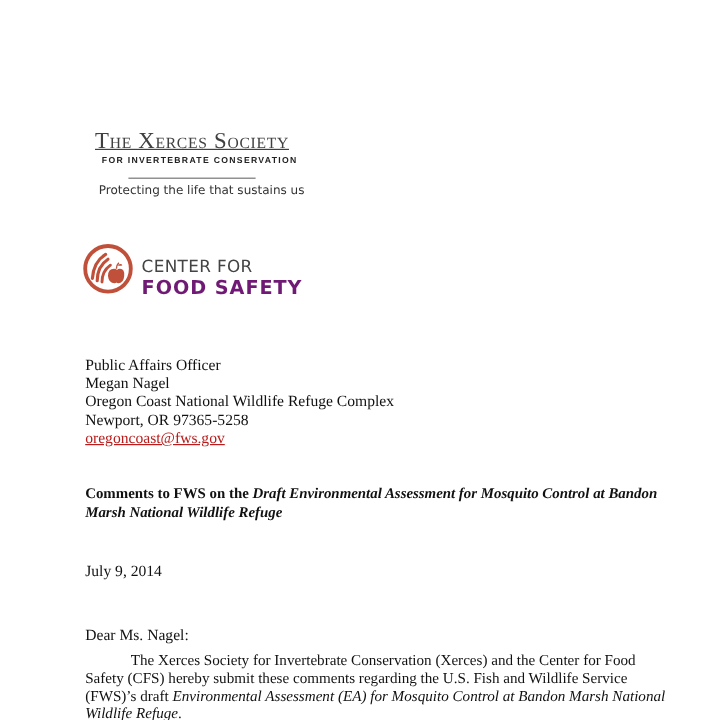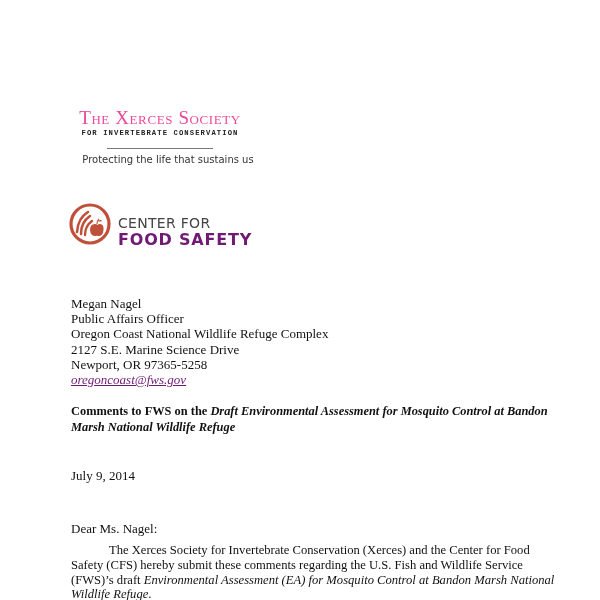--- a/index.html
+++ b/index.html
@@ -9,48 +9,48 @@
     position: relative;
     font-family: "Liberation Serif", "DejaVu Serif", serif;
     color: #111111;
   }
   .abs { position: absolute; }
 
   
   .xerces { left: 72px; top: 108px; width: 176px; text-align: center; }
   .xerces-name {
     font-family: "Liberation Serif", serif;
-    font-size: 19px; letter-spacing: 0.6px; color: #ec4899;
-    font-variant: small-caps; line-height: 20px; white-space: nowrap;
+    font-size: 19px; letter-spacing: 0.6px; color: #404040;
+    font-variant: small-caps; line-height: 20px; white-space: nowrap; text-decoration: underline;
   }
   .xerces-sub {
-    font-family: Liberation Mono, monospace;
+    font-family: Liberation Sans, sans-serif;
     font-size: 7.2px; letter-spacing: 1.1px; font-weight: bold; color: #222;
-    text-transform: uppercase; line-height: 9px; margin-top: 1px; white-space: nowrap;
+    text-transform: uppercase; line-height: 9px; margin-top: 1px; white-space: nowrap; text-align: right;
   }
   .xerces-rule {
     width: 106px; height: 1px; background: #777; margin: 10px auto 0 auto;
   }
   .xerces-tag {
     font-family: "DejaVu Sans", sans-serif;
     font-size: 10px; color: #333; margin-top: 5px; white-space: nowrap;
     position: relative; left: 8px;
   }
 
   
   .cfs { left: 68px; top: 203px; height: 42px; display: flex; align-items: center; }
   .cfs-icon { width: 44px; height: 44px; }
   .cfs-text { margin-left: 6px; font-family: "DejaVu Sans", sans-serif; color: #444; margin-top: 16px; }
   .cfs-line1 { font-size: 14px; letter-spacing: 0.3px; line-height: 15px; }
   .cfs-line2 { font-size: 16px; font-weight: bold; letter-spacing: 0.8px; line-height: 18px; color: #701a75; }
 
   
   .addr { left: 71px; top: 296px; font-size: 13px; line-height: 15.2px; }
   .addr div { white-space: nowrap; }
-  .addr a { color: #701a75; text-decoration: underline; font-style: italic; }
+  .addr a { color: #b91c1c; text-decoration: underline; }
 
   .subject { left: 71px; top: 404px; width: 500px; font-size: 12.4px; font-weight: bold; line-height: 15.5px; }
   .subject i { font-style: italic; }
 
   .date { left: 71px; top: 468px; font-size: 13px; }
   .salutation { left: 71px; top: 521px; font-size: 13px; }
 
   .para { left: 71px; top: 543px; width: 485px; font-size: 12.6px; line-height: 14.8px; text-indent: 38px; }
   .para i { }
 </style>
@@ -74,24 +74,23 @@
     <path d="M29 22 Q29 19 31 17" fill="none" stroke="#c0503a" stroke-width="1.2"></path>
     <path d="M30 19 Q33 17 34 19 Q32 20 30 19 Z" fill="#c0503a"></path>
   </svg>
   <div class="cfs-text">
     <div class="cfs-line1">CENTER FOR</div>
     <div class="cfs-line2">FOOD SAFETY</div>
   </div>
 </div>
 
 <div class="abs addr">
+  <div>Public Affairs Officer</div>
   <div>Megan Nagel</div>
-  <div>Public Affairs Officer</div>
   <div>Oregon Coast National Wildlife Refuge Complex</div>
-  <div>2127 S.E. Marine Science Drive</div>
   <div>Newport, OR 97365-5258</div>
   <div><a title="oregoncoast@fws.gov">oregoncoast@fws.gov</a></div>
 </div>
 
 <div class="abs subject">
   <span>Comments to FWS on the </span><i>Draft Environmental Assessment for Mosquito Control at Bandon Marsh National Wildlife Refuge</i>
 </div>
 
 <div class="abs date">July 9, 2014</div>
 

